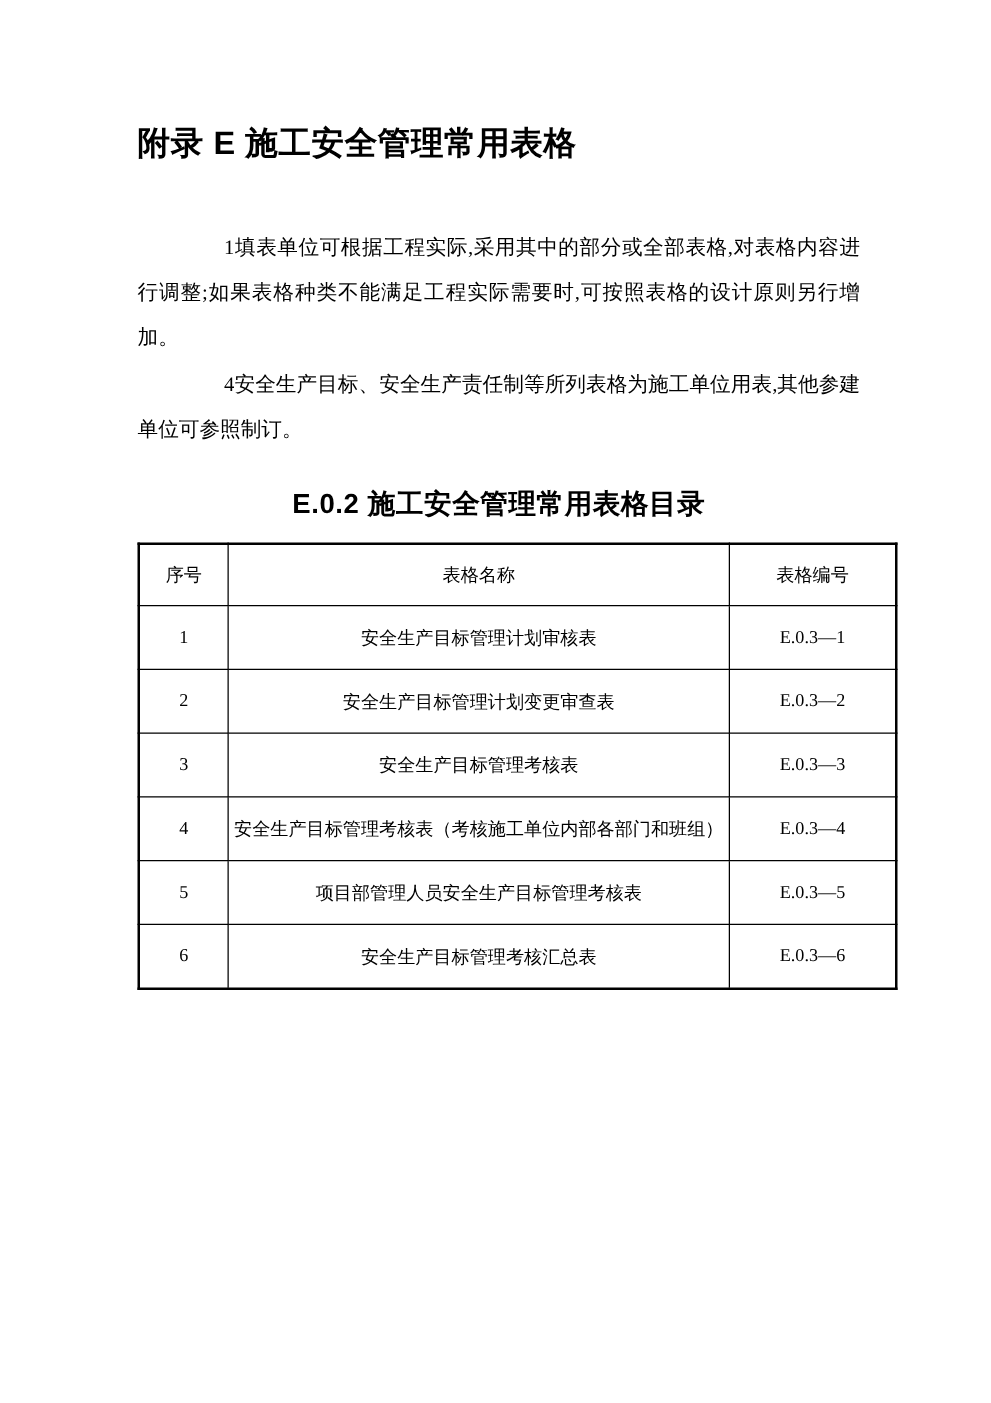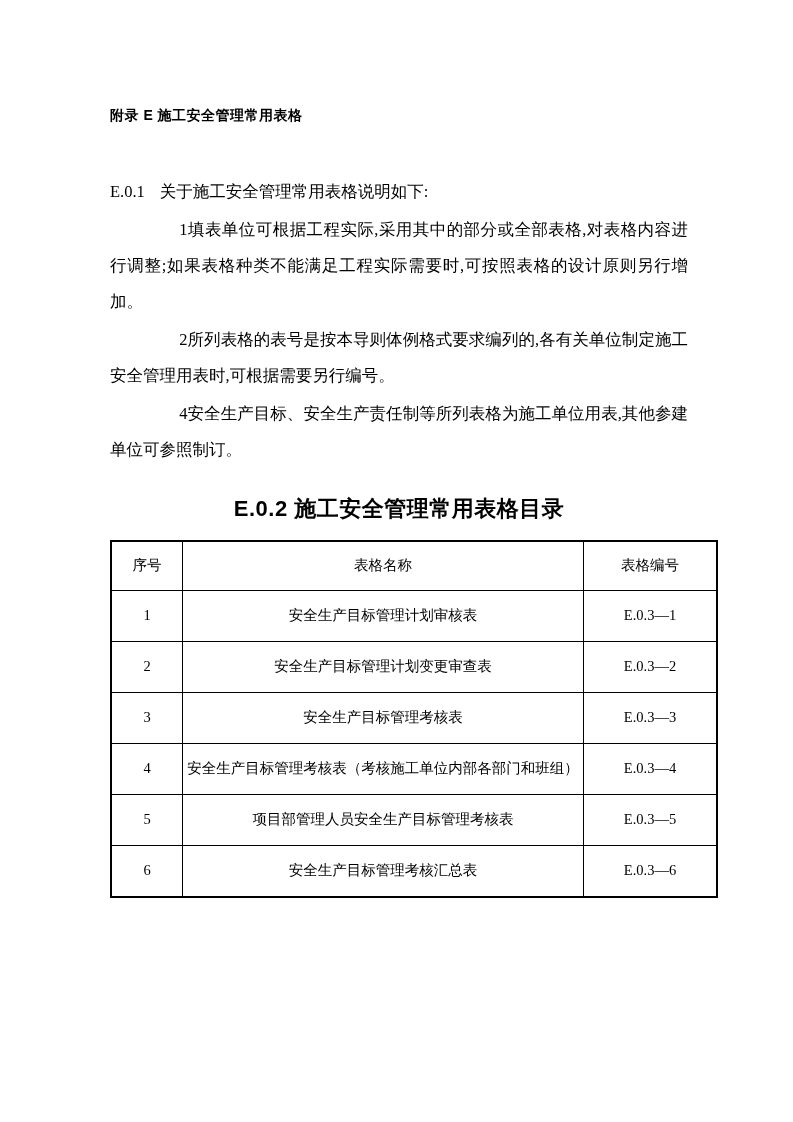--- a/index.html
+++ b/index.html
@@ -19,24 +19,24 @@
     position: absolute;
     left: 0;
     top: 0;
     width: 793px;
     height: 1122px;
     box-sizing: border-box;
     padding: 95px 105px 0 110px;
   }
   .doc-title {
     font-family: "Liberation Sans", "DejaVu Sans", sans-serif;
-    font-size: 14px;
+    font-size: 26px;
     font-weight: bold;
     letter-spacing: 0.5px;
-    margin: 11px 0 48px 0;
+    margin: 1px 0 48px 0;
     line-height: 1.4;
   }
   .para {
     font-size: 16.5px;
     line-height: 36px;
     margin: 0;
     text-align: justify;
   }
   .para-indent {
     text-indent: 2.1em;
@@ -92,31 +92,25 @@
     border: 2px solid #000;
   }
 </style>
 </head>
 <body>
 
 <div class="page">
 
   <h1 class="doc-title">附录 E    施工安全管理常用表格</h1>
 
-  <p class="section-line">
-    <span class="lbl">E.0.1</span><span>关于施工安全管理常用表格说明如下:</span>
-  </p>
 
   <p class="para para-indent para-num">
     <span class="item-marker">1</span><span>填表单位可根据工程实际,采用其中的部分或全部表格,对表格内容进行调整;如果表格种类不能满足工程实际需要时,可按照表格的设计原则另行增加。</span>
   </p>
 
-  <p class="para para-indent para-num">
-    <span class="item-marker">2</span><span>所列表格的表号是按本导则体例格式要求编列的,各有关单位制定施工安全管理用表时,可根据需要另行编号。</span>
-  </p>
 
 
   <p class="para para-indent para-num">
     <span class="item-marker">4</span><span>安全生产目标、安全生产责任制等所列表格为施工单位用表,其他参建单位可参照制订。</span>
   </p>
 
 
   <div class="table-caption">E.0.2    施工安全管理常用表格目录</div>
 
   <table class="catalog outer-border">

